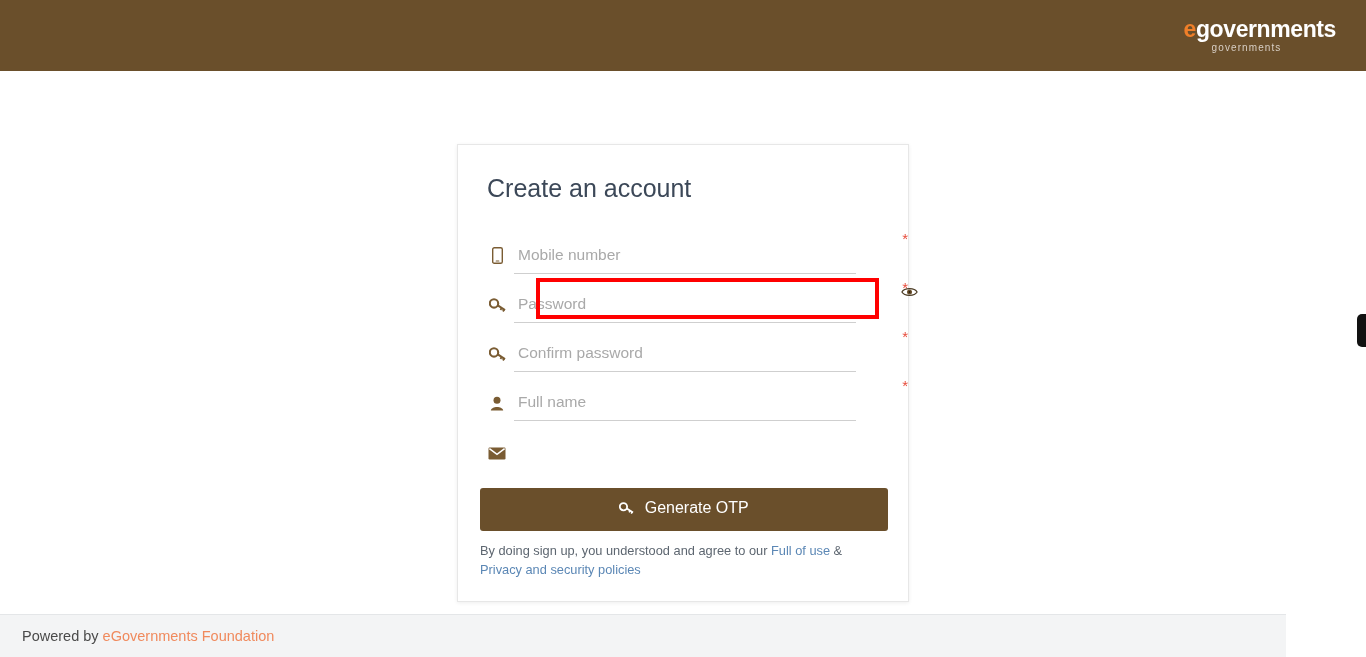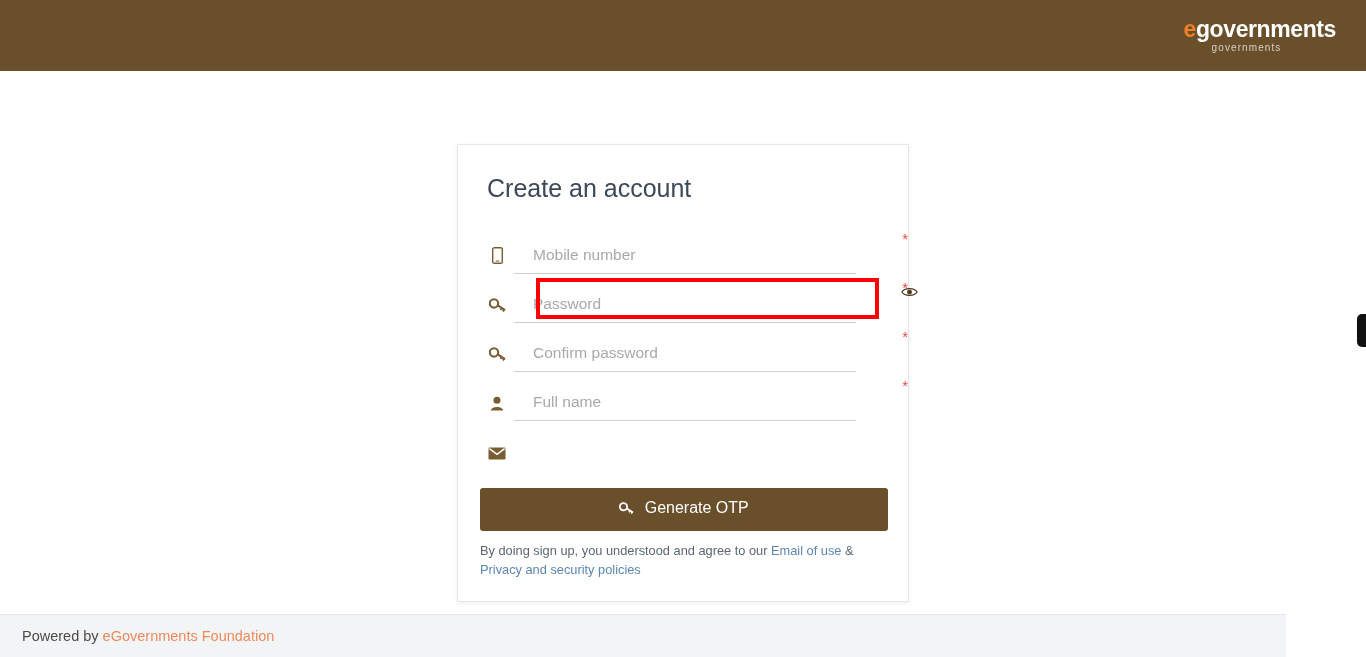--- a/index.html
+++ b/index.html
@@ -148,21 +148,20 @@
   }
   .field-input-wrap input {
     width: 100%;
     border: none;
     outline: none;
     background: transparent;
     font-size: 15.5px;
     font-family: "Liberation Sans", sans-serif;
     color: #333333;
     padding: 4px 2px 5px 4px;
-    margin-left: 15px;
   }
   .field-input-wrap input::placeholder {
     color: #a9a9a9;
   }
   .field-req {
     position: absolute;
     right: -22px;
     top: 6px;
     color: #e74c3c;
     font-size: 15px;
@@ -359,21 +358,21 @@
         <svg width="15" height="13" viewBox="0 0 17 15" aria-hidden="true">
           <circle cx="5" cy="5.4" r="4.2" fill="none" stroke="#ffffff" stroke-width="2.1"></circle>
           <circle cx="5" cy="5.4" r="1.3" fill="#6a4f2b"></circle>
           <path d="M8.4 7.2 L16 12.2" stroke="#ffffff" stroke-width="2.1" fill="none"></path>
           <path d="M12.6 10.0 L11.5 12.0" stroke="#ffffff" stroke-width="1.8" fill="none"></path>
           <path d="M15.0 11.5 L14.0 13.5" stroke="#ffffff" stroke-width="1.8" fill="none"></path>
         </svg>
       </span><span>Generate OTP</span>
     </button>
 
-    <div class="terms"><span>By doing sign up, you understood and agree to our </span><a href="#">Email of use</a><span> &amp; </span><a href="#">Privacy and security policies</a></div>
+    <div class="terms"><span>By doing sign up, you understood and agree to our </span><a href="#">Full of use</a><span> &amp; </span><a href="#">Privacy and security policies</a></div>
 
   </div>
 </div>
 
 <div class="footer">
   <div class="footer-text"><span>Powered by </span><a href="#">eGovernments Foundation</a></div>
 </div>
 
 <div class="edge-tab"></div>
 

